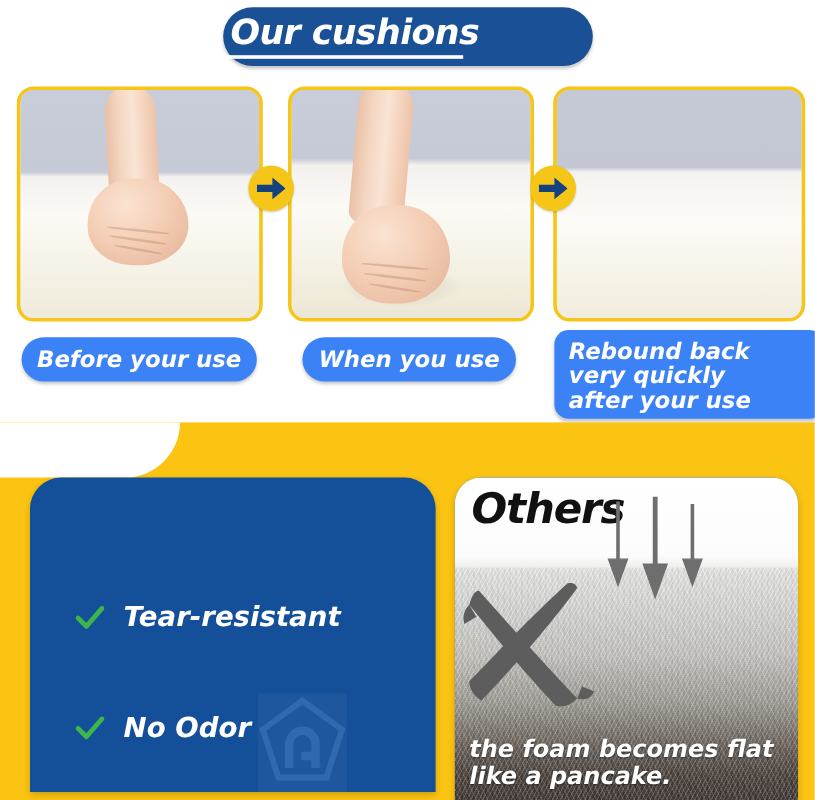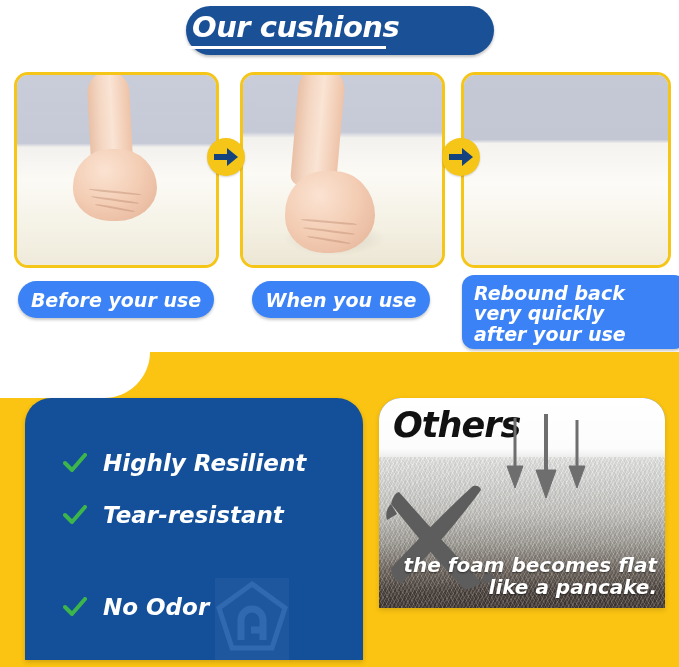--- a/index.html
+++ b/index.html
@@ -225,26 +225,25 @@
     left: 190px; top: 180px;
     width: 74px; height: 82px;
     background: rgba(255,255,255,0.045);
   }
 
   
   #others-card {
     left: 379px;
     top: 398px;
     width: 286px;
-    height: 210px;
+    height: 269px;
     border-radius: 22px 22px 0 0;
     overflow: hidden;
     background: #3b82f6;
     box-shadow: 0 2px 5px rgba(0,0,0,0.15);
-    text-align: right;
   }
   #others-photo {
     position: absolute;
     inset: 0;
     background:
       linear-gradient(to bottom,
         #ffffff 0%,
         #fcfcfc 24%,
         #e7e7e6 30%,
         #d8d8d6 42%,
@@ -364,28 +363,20 @@
 
 <div class="abs" id="feature-card">
 
   <div id="watermark-plate"></div>
   <svg id="watermark" viewBox="0 0 74 82">
     <path d="M37 6 L70 30 L57 70 L17 70 L4 30 Z" fill="none" stroke="#3f79bd" stroke-width="5"></path>
     <path d="M26 62 V42 a11 11 0 0 1 22 0 V62" fill="none" stroke="#3f79bd" stroke-width="7"></path>
     <path d="M48 52 H36" fill="none" stroke="#3f79bd" stroke-width="7"></path>
   </svg>
 
-  <div class="feature-row italic-bold" id="feature-0">
-    <span class="check-icon">
-      <svg width="24" height="20" viewBox="0 0 24 20" aria-hidden="true">
-        <path d="M2 10 L9 17 L22 2" fill="none" stroke="#3cb54a" stroke-width="4" stroke-linecap="round" stroke-linejoin="round"></path>
-      </svg>
-    </span>
-    <span>Highly Resilient</span>
-  </div>
 
   <div class="feature-row italic-bold" id="feature-1">
     <span class="check-icon">
       <svg width="24" height="20" viewBox="0 0 24 20" aria-hidden="true">
         <path d="M2 10 L9 17 L22 2" fill="none" stroke="#3cb54a" stroke-width="4" stroke-linecap="round" stroke-linejoin="round"></path>
       </svg>
     </span>
     <span>Tear-resistant</span>
   </div>
 

